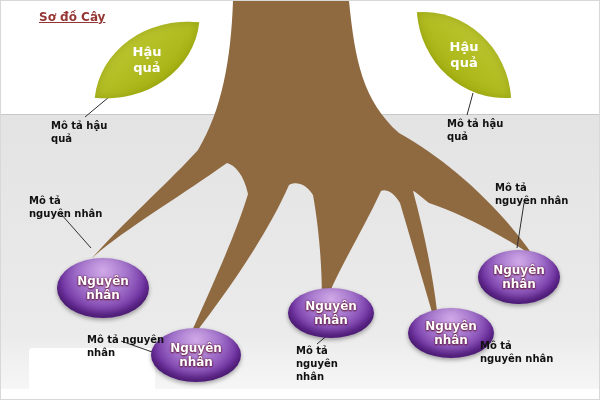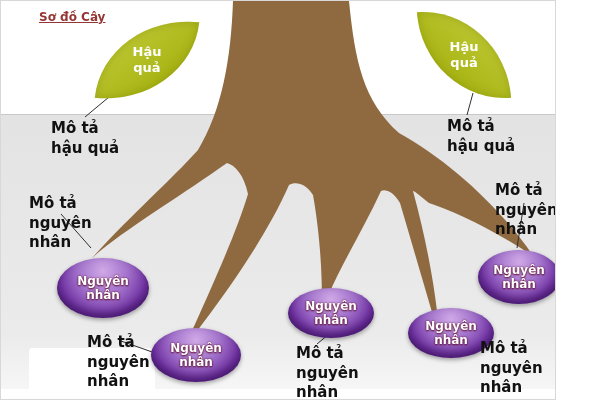--- a/index.html
+++ b/index.html
@@ -1,17 +1,17 @@
 <!DOCTYPE html>
 <html style="--title: #943634; --trunk: #8f6a41; --leaf_light: #c9d243; --leaf_dark: #9aa700; --cause_light: #d0a9e7; --cause_dark: #4d1c77; --logo_u: #5b2a86; --logo_rest: #29a8df;"><head>
 <meta charset="utf-8">
 <style>
   html,body{margin:0;padding:0;background:#fff;}
   .stage{
-    position:relative;width:556px;height:400px;background:#fff;
+    position:relative;width:600px;height:400px;background:#fff;
     border:1px solid #d8d8d8;overflow:hidden;box-sizing:border-box;
     font-family:"DejaVu Sans","Liberation Sans",sans-serif;
   }
   .band-gray{
     position:absolute;left:0;top:113px;width:600px;height:274px;
     background:linear-gradient(180deg,#e3e3e3,#ebebeb 80%,#f6f6f6);
     border-top:1px solid #c8c8c8;
   }
   .logo-plate{position:absolute;left:28px;top:347px;width:126px;height:50px;background:#fff;border-radius:4px;}
   .art{position:absolute;left:0;top:0;width:600px;height:400px;}
@@ -47,21 +47,21 @@
   }
   .cause-text{
     width:60px;text-align:center;color:#fff;font-weight:bold;font-size:12px;line-height:1.2;
     text-shadow:0 1px 2px #5f1130, 0 0 2px #5f1130;
   }
   .c1{left:56px;top:257px;width:92px;height:60px;}
   .c2{left:150px;top:327px;width:90px;height:54px;}
   .c3{left:287px;top:287px;width:86px;height:50px;}
   .c4{left:407px;top:307px;width:86px;height:50px;}
   .c5{left:477px;top:249px;width:82px;height:54px;}
-  .note{position:absolute;font-size:15px;font-weight:bold;color:#111;line-height:1.3;}
+  .note{position:absolute;font-size:10px;font-weight:bold;color:#111;line-height:1.3;}
   .n-effect-left{left:50px;top:118px;width:80px;}
   .n-effect-right{left:446px;top:116px;width:80px;}
   .n-top-left{left:28px;top:193px;width:74px;}
   .n-top-right{left:494px;top:180px;width:74px;}
   .n-bottom-left{left:86px;top:332px;width:78px;}
   .n-bottom-center{left:295px;top:343px;width:64px;}
   .n-bottom-right{left:479px;top:338px;width:74px;}
   .logo{position:absolute;left:36px;top:350px;font-weight:bold;font-size:36px;line-height:1;letter-spacing:1px;}
   .logo-u{color:var(--logo_u,#5b2a86);}
   .logo-rest{color:var(--logo_rest,#29a8df);}

